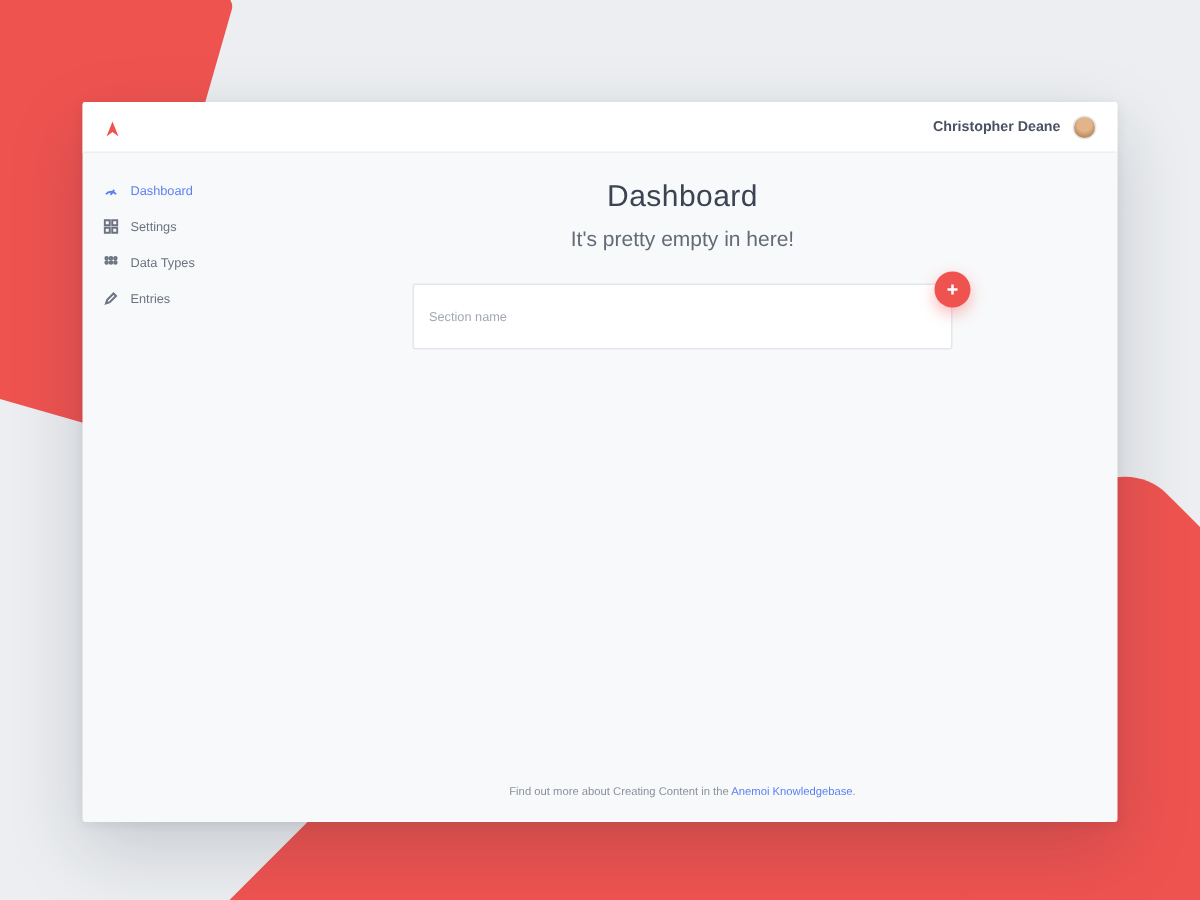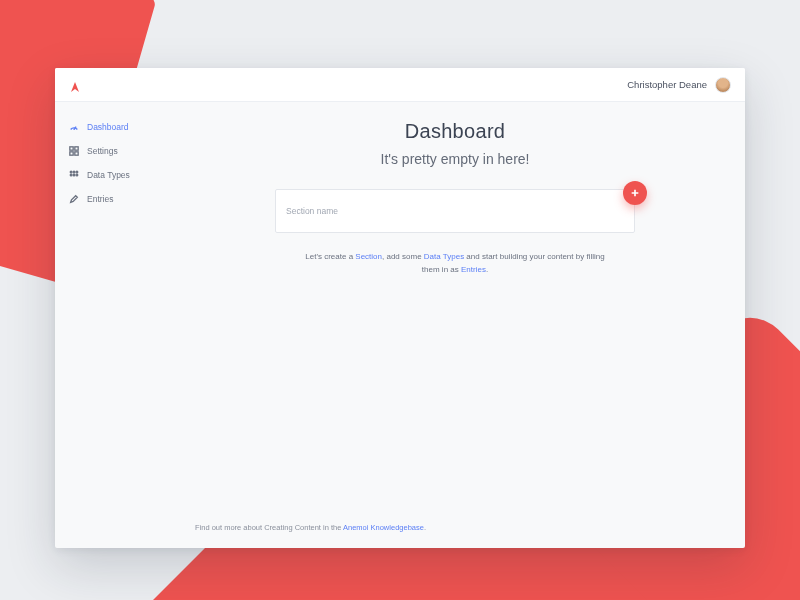--- a/index.html
+++ b/index.html
@@ -2,42 +2,42 @@
 <html><head>
 <meta charset="utf-8">
 <style>
   * { box-sizing: border-box; margin: 0; padding: 0; }
   html, body { width: 800px; height: 600px; overflow: hidden; font-family: -apple-system, BlinkMacSystemFont, "Segoe UI", Helvetica, Arial, sans-serif; }
   .stage { position: relative; width: 800px; height: 600px; background: #eceef1; }
   .bg-tri-tl { position: absolute; top: -40px; left: -120px; width: 240px; height: 300px; background: #ef5350; transform: rotate(16deg); border-radius: 8px; }
   .bg-tri-br { position: absolute; right: -140px; bottom: -160px; width: 380px; height: 380px; background: #ef5350; transform: rotate(45deg); border-radius: 40px; }
   .bg-tri-bot { position: absolute; left: 50%; bottom: -260px; width: 420px; height: 420px; margin-left: -210px; background: #ef5350; transform: rotate(45deg); border-radius: 40px; }
   .app-window { position: absolute; top: 68px; left: 50%; transform: translateX(-50%); width: 690px; height: 480px; background: #f8f9fa; border-radius: 2px; box-shadow: 0 18px 50px rgba(30,40,55,0.18), 0 2px 8px rgba(30,40,55,0.08); display: flex; flex-direction: column; overflow: hidden; }
-  .topbar { height: 34px; background: #ffffff; border-bottom: 1px solid #eceff3; display: flex; align-items: center; padding: 0 14px; justify-content: space-between; }
+  .topbar { height: 34px; background: #ffffff; border-bottom: 1px solid #eceff3; display: flex; align-items: center; padding: 0 14px; justify-content: space-between; font-weight: bold; }
   .logo { width: 12px; height: 12px; }
   .user-block { display: flex; align-items: center; gap: 8px; }
   .user-name { font-size: 9.5px; color: #4a5160; }
   .avatar { width: 16px; height: 16px; border-radius: 50%; background: radial-gradient(circle at 50% 35%, #e2b48a 40%, #c08e63 70%); border: 1px solid #e3e6eb; }
   .body { flex: 1; display: flex; min-height: 0; }
   .sidebar { width: 110px; padding: 14px 10px; display: flex; flex-direction: column; gap: 2px; }
   .nav-item { display: flex; align-items: center; gap: 8px; height: 22px; padding: 0 4px; font-size: 8.5px; color: #6b7280; border-radius: 3px; cursor: pointer; }
   .nav-item.active { color: #5b7ff5; }
   .nav-item .icon { width: 10px; height: 10px; display: flex; align-items: center; justify-content: center; flex: 0 0 10px; }
   .nav-item svg { width: 10px; height: 10px; stroke: currentColor; fill: none; stroke-width: 1.6; }
   .main { flex: 1; display: flex; flex-direction: column; align-items: center; padding: 18px 30px 0 30px; position: relative; }
   .page-title { font-size: 20px; font-weight: 400; color: #3c4453; letter-spacing: 0.3px; }
   .subtitle { margin-top: 8px; font-size: 14px; color: #646b78; }
   .input-row { position: relative; margin-top: 22px; width: 360px; }
   .section-input { width: 100%; height: 44px; border: 1px solid #e3e6eb; background: #fff; border-radius: 2px; padding: 0 10px; font-size: 8.5px; color: #8a909c; outline: none; }
   .section-input::placeholder { color: #a2a8b3; }
   .add-btn { position: absolute; top: -8px; right: -12px; width: 24px; height: 24px; border-radius: 50%; background: #ef5350; box-shadow: 0 4px 10px rgba(239,83,80,0.4); display: flex; align-items: center; justify-content: center; color: #fff; cursor: pointer; border: none; }
   .add-btn svg { width: 10px; height: 10px; stroke: #fff; stroke-width: 2; }
   .hint { margin-top: 18px; font-size: 8px; color: #6b7280; text-align: center; line-height: 1.6; max-width: 300px; }
   .hint .link { color: #5b7ff5; cursor: pointer; }
-  .footer { margin-top: auto; padding: 12px 0 16px 0; width: 100%; text-align: left; }
+  .footer { margin-top: auto; padding: 12px 0 16px 0; width: 100%; text-align: center; }
   .footer-text { font-size: 7.5px; color: #8a909c; }
   .footer-text .link { color: #5b7ff5; cursor: pointer; }
 </style>
 </head>
 <body>
 
 <div class="stage">
   <div class="bg-tri-tl"></div>
   <div class="bg-tri-br"></div>
   <div class="bg-tri-bot"></div>
@@ -118,23 +118,20 @@
           <input class="section-input" type="text" placeholder="Section name" style="">
           <button class="add-btn">
             <span>
               <svg viewBox="0 0 12 12">
                   <path d="M6 2v8M2 6h8"></path>
                 </svg>
             </span>
           </button>
         </div>
 
-        <p class="hint">
-          <span>Let's create a </span><span class="link">Section</span><span>, add some </span><span class="link">Data Types</span><span> and start building your content by filling them in as </span><span class="link">Entries</span><span>.</span>
-        </p>
 
         <div class="footer">
           <p class="footer-text">
             <span>Find out more about Creating Content in the </span><span class="link">Anemoi Knowledgebase</span><span>.</span>
           </p>
         </div>
       </main>
     </div>
 
   </div>

